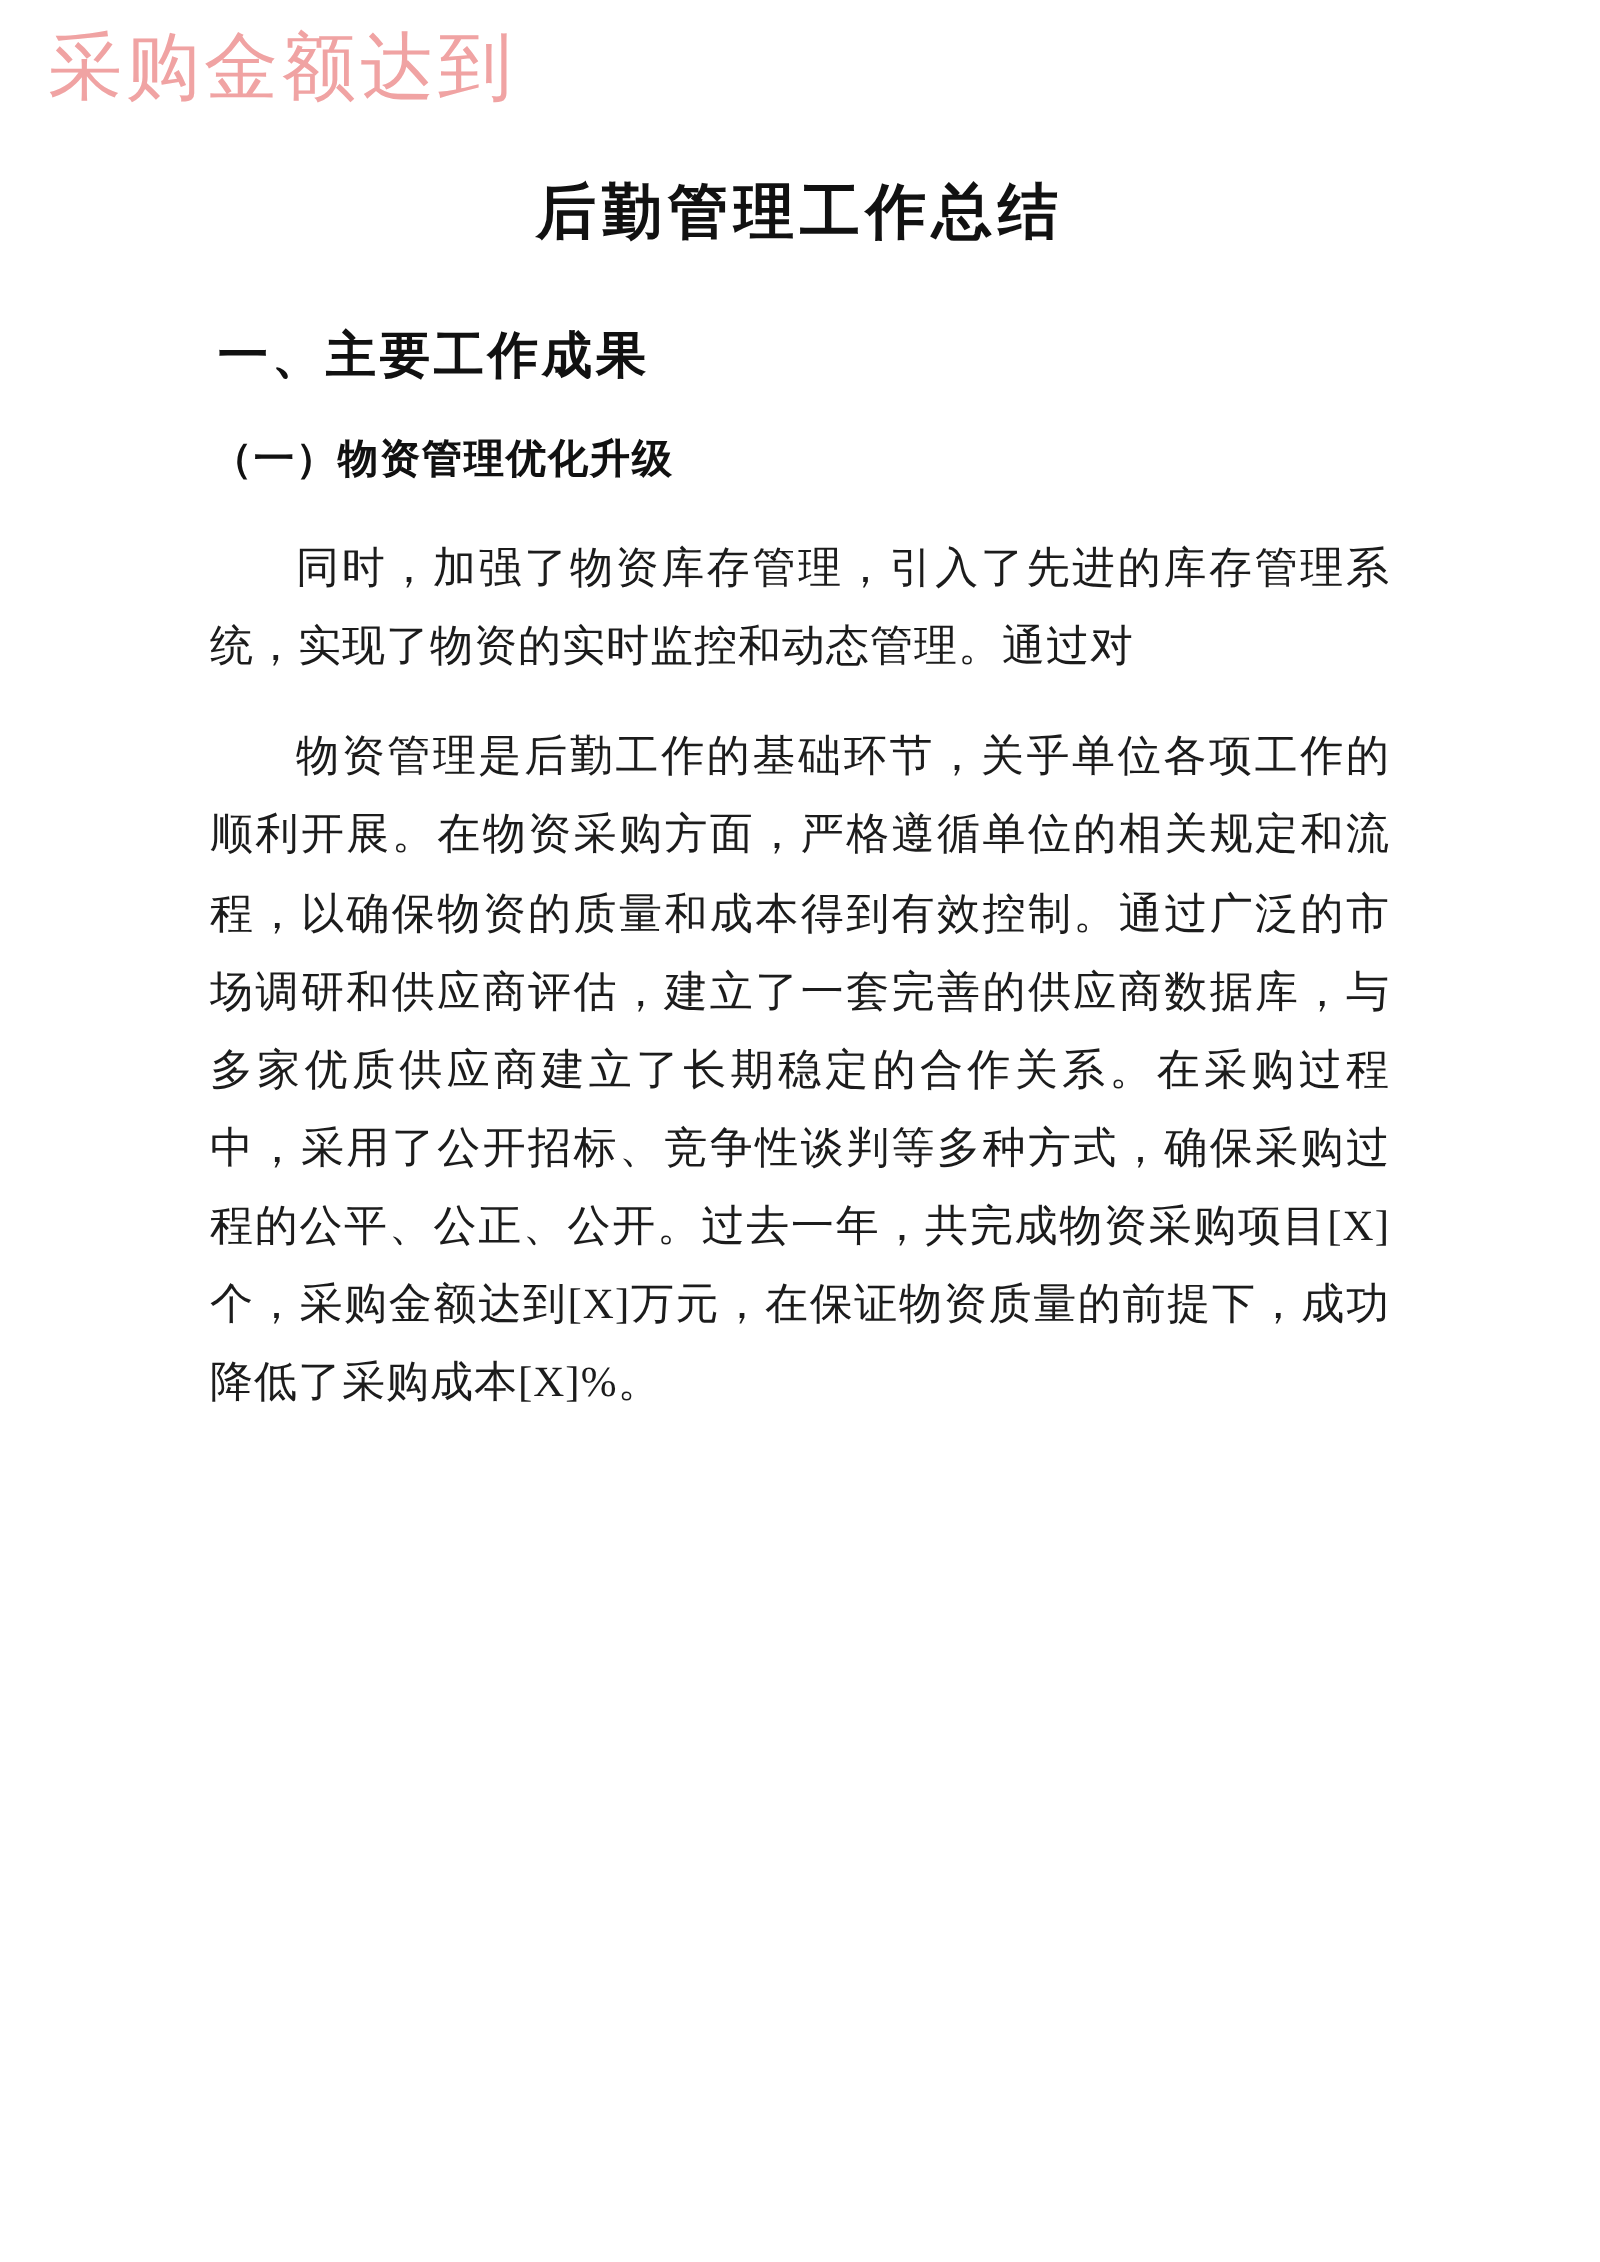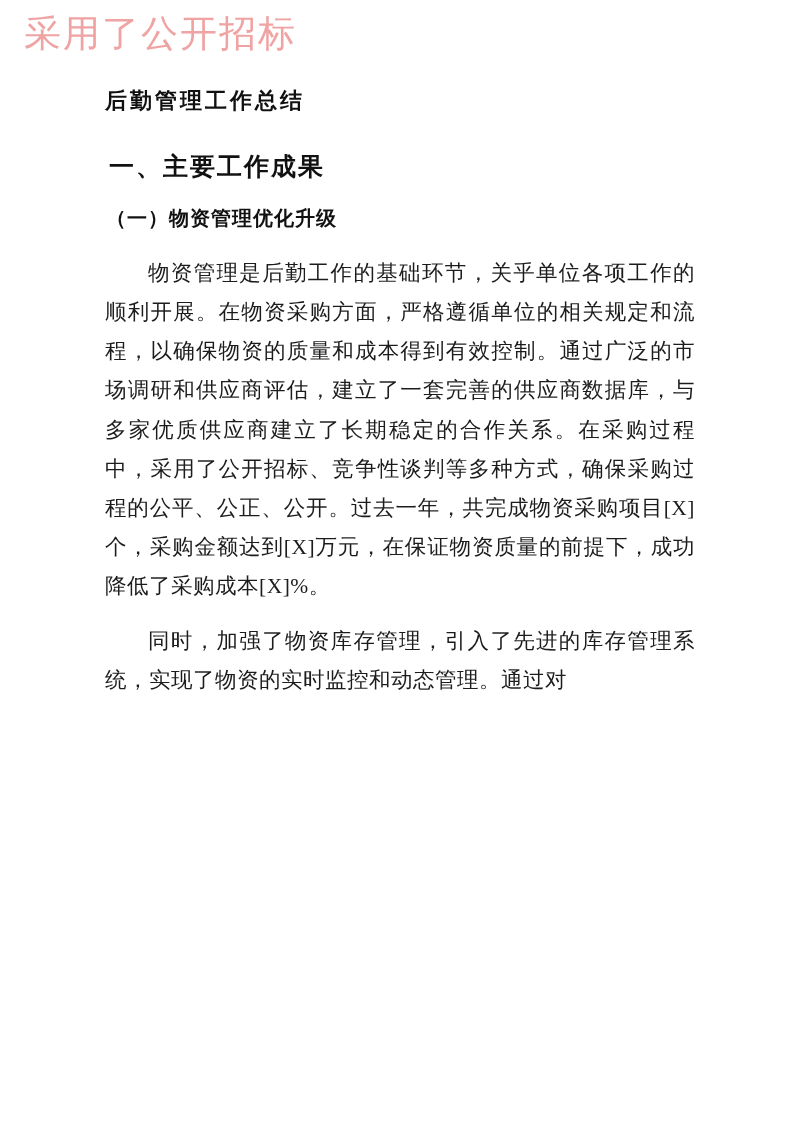--- a/index.html
+++ b/index.html
@@ -38,24 +38,24 @@
   }
 
   .content {
     position: absolute;
     top: 86px;
     left: 105px;
     width: 590px;
   }
 
   .doc-title {
-    text-align: left;
+    text-align: center;
     font-family: "DejaVu Serif", "Liberation Serif", serif;
     font-weight: bold;
-    font-size: 22px;
+    font-size: 30px;
     letter-spacing: 3px;
     margin: 0 0 34px 0;
     color: #111111;
   }
 
   p.para {
     margin: 0 0 16px 0;
     font-size: 21.5px;
     line-height: 1.82;
     text-align: justify;
@@ -85,29 +85,29 @@
 
   .para-tight {
     margin-bottom: 26px;
   }
 </style>
 </head>
 <body>
 
 <div class="page">
 
-  <div class="watermark">采用了公开招标</div>
+  <div class="watermark">采购金额达到</div>
 
   <div class="content">
 
     <h1 class="doc-title">后勤管理工作总结</h1>
 
 
     <h2 class="heading1">一、主要工作成果</h2>
 
     <h3 class="heading2">（一）物资管理优化升级</h3>
 
+    <p class="para">同时，加强了物资库存管理，引入了先进的库存管理系统，实现了物资的实时监控和动态管理。通过对</p>
+
     <p class="para">物资管理是后勤工作的基础环节，关乎单位各项工作的顺利开展。在物资采购方面，严格遵循单位的相关规定和流程，以确保物资的质量和成本得到有效控制。通过广泛的市场调研和供应商评估，建立了一套完善的供应商数据库，与多家优质供应商建立了长期稳定的合作关系。在采购过程中，采用了公开招标、竞争性谈判等多种方式，确保采购过程的公平、公正、公开。过去一年，共完成物资采购项目[X]个，采购金额达到[X]万元，在保证物资质量的前提下，成功降低了采购成本[X]%。</p>
-
-    <p class="para">同时，加强了物资库存管理，引入了先进的库存管理系统，实现了物资的实时监控和动态管理。通过对</p>
 
   </div>
 </div>
 
 </body></html>

